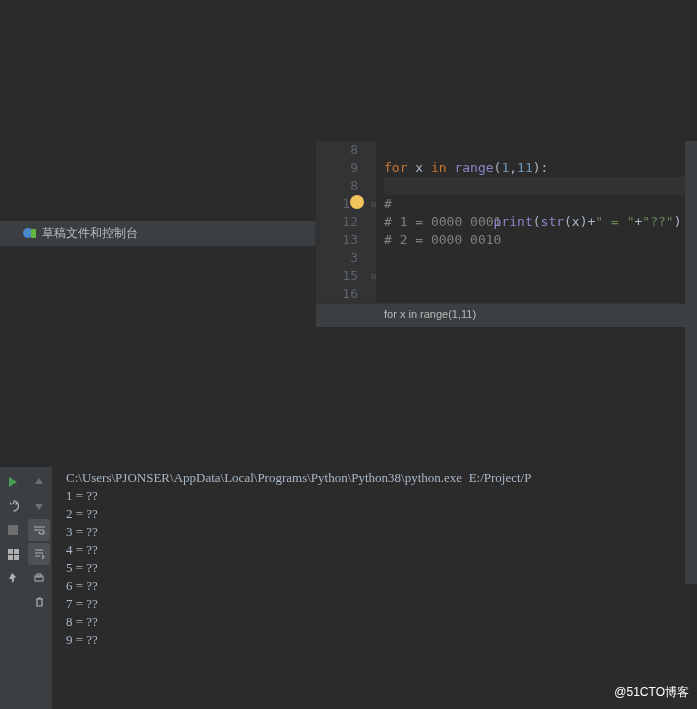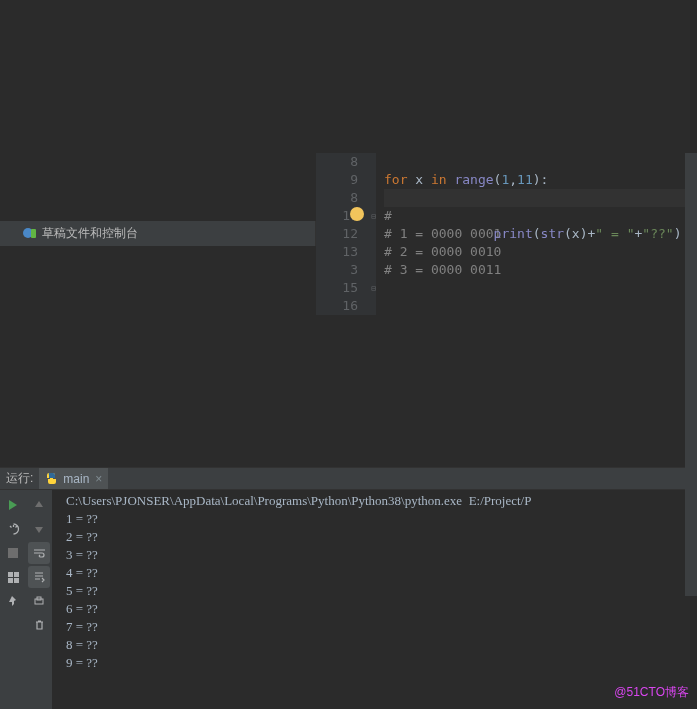--- a/index.html
+++ b/index.html
@@ -179,21 +179,21 @@
     font-size: 13px;
     line-height: 18px;
     padding: 2px 14px;
     color: #a9b7c6;
   }
   .console .out { white-space: pre; height: 18px; }
   .watermark {
     position: absolute;
     right: 8px;
     bottom: 8px;
-    color: #d946ef;
+    color: #ffffff;
     font-size: 12px;
   }
 </style>
 </head>
 <body>
 
 <div class="top">
   <div class="sidebar">
     <div class="tree-item">
       <span class="tree-icon">
@@ -224,42 +224,31 @@
       <div class="code">
         <div class="line"></div>
         <div class="line"><span class="kw">for</span><span> x </span><span class="kw">in</span><span class="builtin"> range</span><span>(</span><span class="num">1</span><span>,</span><span class="num">11</span><span>):</span></div>
         <div class="line hl-line" style="position:relative">
           <span class="bulb"></span>
           <span>    </span><span class="builtin">print</span><span>(</span><span class="builtin">str</span><span>(x)+</span><span class="str">" = "</span><span>+</span><span class="str">"??"</span><span>)</span>
         </div>
         <div class="line"><span class="comment">#</span></div>
         <div class="line"><span class="comment"># 1 = 0000 0001</span></div>
         <div class="line"><span class="comment"># 2 = 0000 0010</span></div>
-        <div class="line"><span class="comment"># 3 = 0000 0011</span></div>
         <div class="line"></div>
       </div>
     </div>
     <div class="scrollbar-v"></div>
+    <div class="breadcrumb">
+      <span>for x in range(1,11)</span>
+    </div>
   </div>
 </div>
 
 <div class="run-panel">
-  <div class="run-header">
-    <span class="run-label">运行:</span>
-    <div class="run-tab">
-      <span class="py-icon">
-        <svg width="14" height="14" viewBox="0 0 14 14">
-          <path d="M4 1 h4 a2 2 0 0 1 2 2 v3 h-5 v1 h6 v3 a2 2 0 0 1 -2 2 h-4 a2 2 0 0 1 -2 -2 v-3 h5 v-1 h-6 v-3 a2 2 0 0 1 2 -2 z" fill="#ffd43b"></path>
-          <path d="M4 1 h4 a2 2 0 0 1 2 2 v3 h-6 v-3 a2 2 0 0 1 0 -2 z" fill="#306998"></path>
-        </svg>
-      </span>
-      <span>main</span>
-      <span class="close-x">×</span>
-    </div>
-  </div>
   <div class="run-body">
     <div class="run-tools">
       <div class="tool-btn">
         <svg width="12" height="12" viewBox="0 0 12 12">
             <path d="M2 1 L10 6 L2 11 Z" fill="#499c54"></path>
           </svg>
       </div>
       <div class="tool-btn">
         <svg width="13" height="13" viewBox="0 0 13 13">
             <path d="M6.5 1 a5 5 0 1 1 0 10 M6.5 2 l0 2 M3 3 l1.5 1.5 M10 3 l-1.5 1.5" stroke="#afb1b3" stroke-width="1.3" fill="none"></path>

